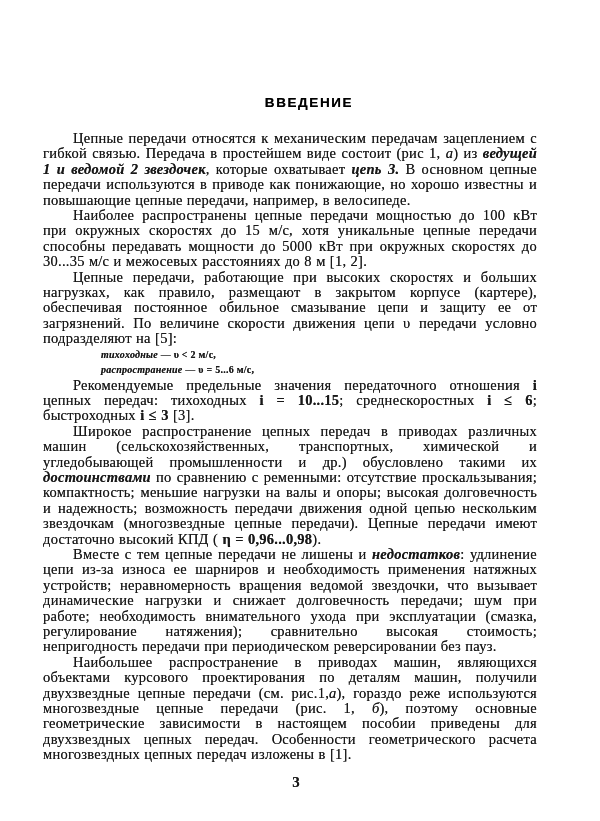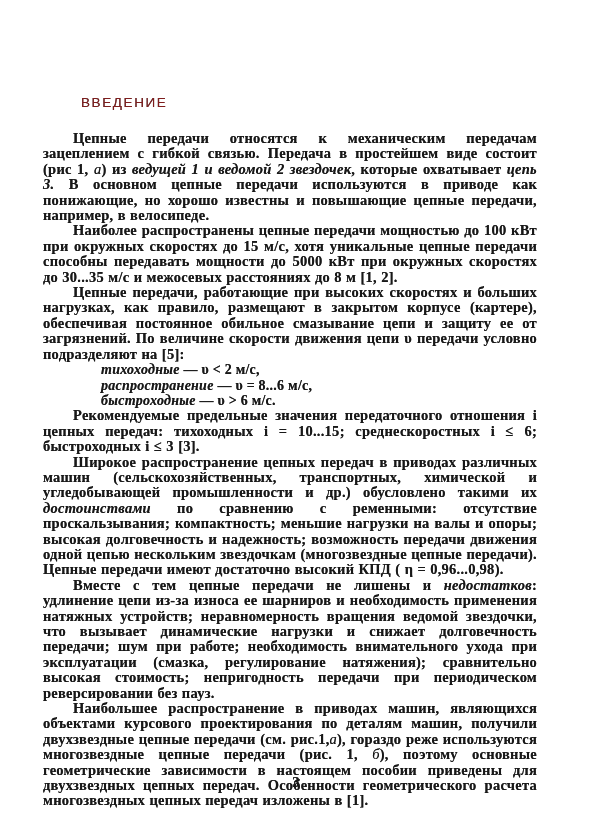--- a/index.html
+++ b/index.html
@@ -15,44 +15,44 @@
     overflow: hidden;
     color: #181818;
   }
   .content {
     position: absolute;
     left: 43px; top: 95px; width: 494px;
     text-shadow: 0 0 0.45px rgba(25,25,25,0.75);
   }
   .doc-heading {
     font-family: "Liberation Sans", "DejaVu Sans", sans-serif;
-    font-weight: normal;
+    font-weight: bold;
     font-size: 13.5px;
     letter-spacing: 1.6px;
-    text-align: left;
+    text-align: center;
     margin: 0 0 21px 38px; 
-    color: #7f1d1d;
+    color: #000000;
   }
   .doc-para {
     margin: 0;
     font-size: 14.5px;
     line-height: 15.4px;
     text-align: justify;
     text-indent: 30px;
     letter-spacing: 0.25px;
     word-spacing: 0.4px;
   }
   .doc-list {
     margin: 0;
-    font-size: 14px;
+    font-size: 10px;
     line-height: 15.4px;
     padding-left: 58px;
     letter-spacing: 0.25px;
   }
-  .s-n  { font-style: normal; font-weight: bold; }
+  .s-n  { font-style: normal; font-weight: normal; }
   .s-i  { font-style: italic; }
   .s-b  { font-weight: bold; }
   .s-bi { font-weight: bold; font-style: italic; }
   .page-number {
     position: absolute;
     left: 0; right: 8px; top: 774px;
     text-align: center;
     font-size: 15px;
     font-weight: bold;
     text-shadow: 0 0 0.45px rgba(25,25,25,0.75);
@@ -62,21 +62,20 @@
 <body>
 
 <div class="page">
   <div class="content">
     <h1 class="doc-heading">ВВЕДЕНИЕ</h1>
 
   <p class="doc-para"><span class="s-n">Цепные передачи относятся к механическим передачам зацеплением с гибкой связью. Передача в простейшем виде состоит (рис 1, </span><span class="s-i">а</span><span class="s-n">) из </span><span class="s-bi">ведущей 1 и ведомой 2 звездочек</span><span class="s-n">, которые охватывает </span><span class="s-bi">цепь 3.</span><span class="s-n"> В основном цепные передачи используются в приводе как понижающие, но хорошо известны и повышающие цепные передачи, например, в велосипеде.</span></p>
       <p class="doc-para"><span class="s-n">Наиболее распространены цепные передачи мощностью до 100 кВт при окружных скоростях до 15 м/с, хотя уникальные цепные передачи способны передавать мощности до 5000 кВт при окружных скоростях до 30...35 м/с и межосевых расстояниях до 8 м [1, 2].</span></p>
       <p class="doc-para"><span class="s-n">Цепные передачи, работающие при высоких скоростях и больших нагрузках, как правило, размещают в закрытом корпусе (картере), обеспечивая постоянное обильное смазывание цепи и защиту ее от загрязнений. По величине скорости движения цепи υ передачи условно подразделяют на [5]:</span></p>
       <div class="doc-list"><span class="s-bi">тихоходные</span><span class="s-n"> — </span><span class="s-b">υ &lt; 2 м/с,</span></div>
-      <div class="doc-list"><span class="s-bi">распространение</span><span class="s-n"> — </span><span class="s-b">υ = 8...6 м/с,</span></div>
-      <div class="doc-list"><span class="s-bi">быстроходные</span><span class="s-n"> — </span><span class="s-b">υ &gt; 6 м/с.</span></div>
+      <div class="doc-list"><span class="s-bi">распространение</span><span class="s-n"> — </span><span class="s-b">υ = 5...6 м/с,</span></div>
       <p class="doc-para"><span class="s-n">Рекомендуемые предельные значения передаточного отношения </span><span class="s-b">i</span><span class="s-n"> цепных передач: тихоходных </span><span class="s-b">i = 10...15</span><span class="s-n">; среднескоростных </span><span class="s-b">i ≤ 6</span><span class="s-n">; быстроходных </span><span class="s-b">i ≤ 3</span><span class="s-n"> [3].</span></p>
       <p class="doc-para"><span class="s-n">Широкое распространение цепных передач в приводах различных машин (сельскохозяйственных, транспортных, химической и угледобывающей промышленности и др.) обусловлено такими их </span><span class="s-bi">достоинствами</span><span class="s-n"> по сравнению с ременными: отсутствие проскальзывания; компактность; меньшие нагрузки на валы и опоры; высокая долговечность и надежность; возможность передачи движения одной цепью нескольким звездочкам (многозвездные цепные передачи). Цепные передачи имеют достаточно высокий КПД ( </span><span class="s-b">η = 0,96...0,98</span><span class="s-n">).</span></p>
       <p class="doc-para"><span class="s-n">Вместе с тем цепные передачи не лишены и </span><span class="s-bi">недостатков</span><span class="s-n">: удлинение цепи из-за износа ее шарниров и необходимость применения натяжных устройств; неравномерность вращения ведомой звездочки, что вызывает динамические нагрузки и снижает долговечность передачи; шум при работе; необходимость внимательного ухода при эксплуатации (смазка, регулирование натяжения); сравнительно высокая стоимость; непригодность передачи при периодическом реверсировании без пауз.</span></p>
       <p class="doc-para"><span class="s-n">Наибольшее распространение в приводах машин, являющихся объектами курсового проектирования по деталям машин, получили двухзвездные цепные передачи (см. рис.1,</span><span class="s-i">а</span><span class="s-n">), гораздо реже используются многозвездные цепные передачи (рис. 1, </span><span class="s-i">б</span><span class="s-n">), поэтому основные геометрические зависимости в настоящем пособии приведены для двухзвездных цепных передач. Особенности геометрического расчета многозвездных цепных передач изложены в [1].</span></p>
     </div>
   <div class="page-number">3</div>
 </div>
 
 </body></html>

